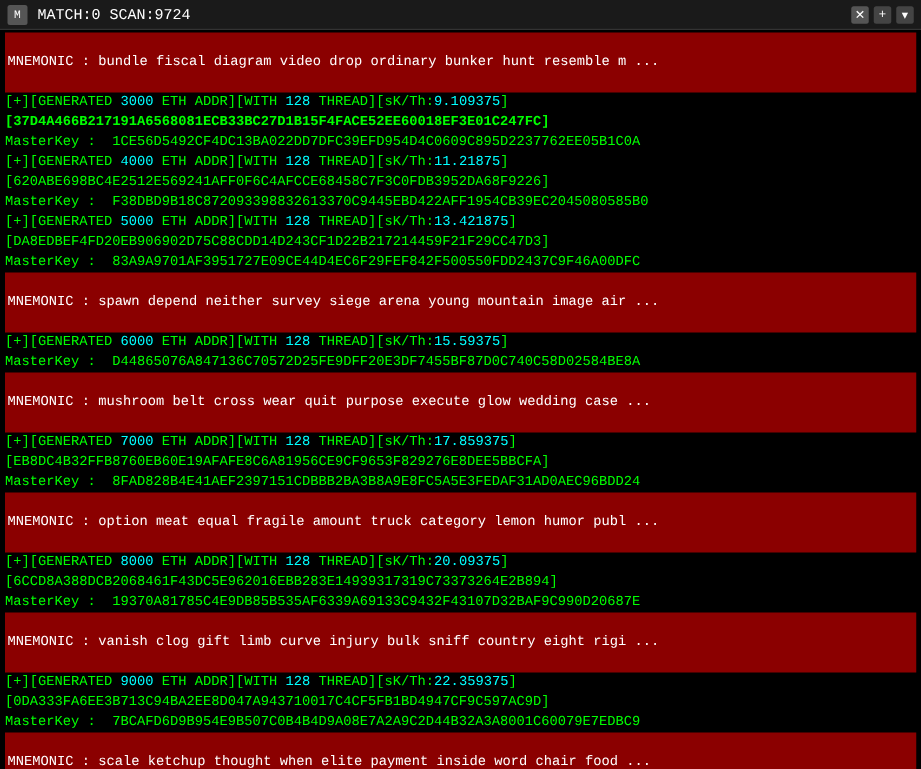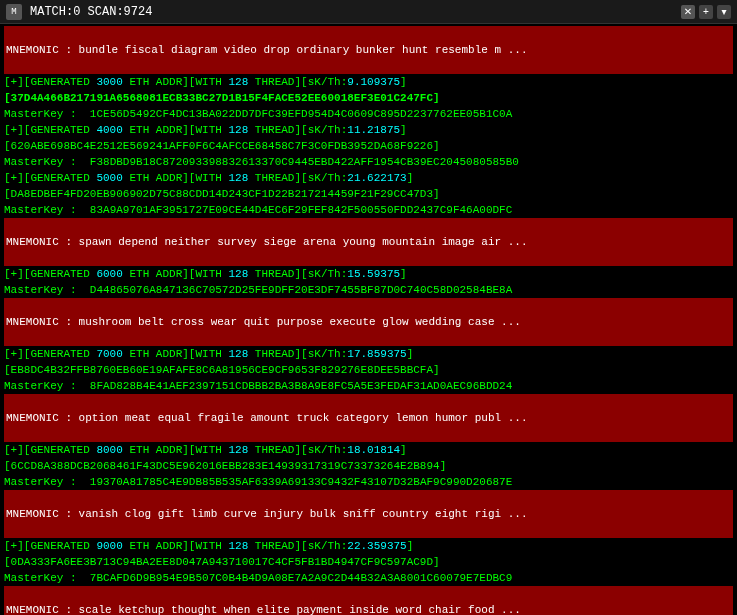--- a/index.html
+++ b/index.html
@@ -114,32 +114,32 @@
 </div>
 
 <div class="content" id="content-area">
 <div class="line mnemonic-line">MNEMONIC : bundle fiscal diagram video drop ordinary bunker hunt resemble m ...</div>
     <div class="line"><span style="color:#00ff00">[+][GENERATED </span><span style="color:#00ffff">3000</span><span style="color:#00ff00"> ETH ADDR][WITH </span><span style="color:#00ffff">128</span><span style="color:#00ff00"> THREAD]</span><span style="color:#00ff00">[sK/Th:</span><span style="color:#00ffff">9.109375</span><span style="color:#00ff00">]</span></div>
     <div class="line" style="color: rgb(0, 255, 0); font-weight: bold;">[37D4A466B217191A6568081ECB33BC27D1B15F4FACE52EE60018EF3E01C247FC]</div>
     <div class="line"><span style="color:#00ff00">MasterKey :  </span><span style="color:#00ff00">1CE56D5492CF4DC13BA022DD7DFC39EFD954D4C0609C895D2237762EE05B1C0A</span></div>
     <div class="line"><span style="color:#00ff00">[+][GENERATED </span><span style="color:#00ffff">4000</span><span style="color:#00ff00"> ETH ADDR][WITH </span><span style="color:#00ffff">128</span><span style="color:#00ff00"> THREAD]</span><span style="color:#00ff00">[sK/Th:</span><span style="color:#00ffff">11.21875</span><span style="color:#00ff00">]</span></div>
     <div class="line" style="color: rgb(0, 255, 0);">[620ABE698BC4E2512E569241AFF0F6C4AFCCE68458C7F3C0FDB3952DA68F9226]</div>
     <div class="line"><span style="color:#00ff00">MasterKey :  </span><span style="color:#00ff00">F38DBD9B18C872093398832613370C9445EBD422AFF1954CB39EC2045080585B0</span></div>
-    <div class="line"><span style="color:#00ff00">[+][GENERATED </span><span style="color:#00ffff">5000</span><span style="color:#00ff00"> ETH ADDR][WITH </span><span style="color:#00ffff">128</span><span style="color:#00ff00"> THREAD]</span><span style="color:#00ff00">[sK/Th:</span><span style="color:#00ffff">21.622173</span><span style="color:#00ff00">]</span></div>
+    <div class="line"><span style="color:#00ff00">[+][GENERATED </span><span style="color:#00ffff">5000</span><span style="color:#00ff00"> ETH ADDR][WITH </span><span style="color:#00ffff">128</span><span style="color:#00ff00"> THREAD]</span><span style="color:#00ff00">[sK/Th:</span><span style="color:#00ffff">13.421875</span><span style="color:#00ff00">]</span></div>
     <div class="line" style="color: rgb(0, 255, 0);">[DA8EDBEF4FD20EB906902D75C88CDD14D243CF1D22B217214459F21F29CC47D3]</div>
     <div class="line"><span style="color:#00ff00">MasterKey :  </span><span style="color:#00ff00">83A9A9701AF3951727E09CE44D4EC6F29FEF842F500550FDD2437C9F46A00DFC</span></div>
     <div class="line mnemonic-line">MNEMONIC : spawn depend neither survey siege arena young mountain image air ...</div>
     <div class="line"><span style="color:#00ff00">[+][GENERATED </span><span style="color:#00ffff">6000</span><span style="color:#00ff00"> ETH ADDR][WITH </span><span style="color:#00ffff">128</span><span style="color:#00ff00"> THREAD]</span><span style="color:#00ff00">[sK/Th:</span><span style="color:#00ffff">15.59375</span><span style="color:#00ff00">]</span></div>
     <div class="line"><span style="color:#00ff00">MasterKey :  </span><span style="color:#00ff00">D44865076A847136C70572D25FE9DFF20E3DF7455BF87D0C740C58D02584BE8A</span></div>
     <div class="line mnemonic-line">MNEMONIC : mushroom belt cross wear quit purpose execute glow wedding case ...</div>
     <div class="line"><span style="color:#00ff00">[+][GENERATED </span><span style="color:#00ffff">7000</span><span style="color:#00ff00"> ETH ADDR][WITH </span><span style="color:#00ffff">128</span><span style="color:#00ff00"> THREAD]</span><span style="color:#00ff00">[sK/Th:</span><span style="color:#00ffff">17.859375</span><span style="color:#00ff00">]</span></div>
     <div class="line" style="color: rgb(0, 255, 0);">[EB8DC4B32FFB8760EB60E19AFAFE8C6A81956CE9CF9653F829276E8DEE5BBCFA]</div>
     <div class="line"><span style="color:#00ff00">MasterKey :  </span><span style="color:#00ff00">8FAD828B4E41AEF2397151CDBBB2BA3B8A9E8FC5A5E3FEDAF31AD0AEC96BDD24</span></div>
     <div class="line mnemonic-line">MNEMONIC : option meat equal fragile amount truck category lemon humor publ ...</div>
-    <div class="line"><span style="color:#00ff00">[+][GENERATED </span><span style="color:#00ffff">8000</span><span style="color:#00ff00"> ETH ADDR][WITH </span><span style="color:#00ffff">128</span><span style="color:#00ff00"> THREAD]</span><span style="color:#00ff00">[sK/Th:</span><span style="color:#00ffff">18.01814</span><span style="color:#00ff00">]</span></div>
+    <div class="line"><span style="color:#00ff00">[+][GENERATED </span><span style="color:#00ffff">8000</span><span style="color:#00ff00"> ETH ADDR][WITH </span><span style="color:#00ffff">128</span><span style="color:#00ff00"> THREAD]</span><span style="color:#00ff00">[sK/Th:</span><span style="color:#00ffff">20.09375</span><span style="color:#00ff00">]</span></div>
     <div class="line" style="color: rgb(0, 255, 0);">[6CCD8A388DCB2068461F43DC5E962016EBB283E14939317319C73373264E2B894]</div>
     <div class="line"><span style="color:#00ff00">MasterKey :  </span><span style="color:#00ff00">19370A81785C4E9DB85B535AF6339A69133C9432F43107D32BAF9C990D20687E</span></div>
     <div class="line mnemonic-line">MNEMONIC : vanish clog gift limb curve injury bulk sniff country eight rigi ...</div>
     <div class="line"><span style="color:#00ff00">[+][GENERATED </span><span style="color:#00ffff">9000</span><span style="color:#00ff00"> ETH ADDR][WITH </span><span style="color:#00ffff">128</span><span style="color:#00ff00"> THREAD]</span><span style="color:#00ff00">[sK/Th:</span><span style="color:#00ffff">22.359375</span><span style="color:#00ff00">]</span></div>
     <div class="line" style="color: rgb(0, 255, 0);">[0DA333FA6EE3B713C94BA2EE8D047A943710017C4CF5FB1BD4947CF9C597AC9D]</div>
     <div class="line"><span style="color:#00ff00">MasterKey :  </span><span style="color:#00ff00">7BCAFD6D9B954E9B507C0B4B4D9A08E7A2A9C2D44B32A3A8001C60079E7EDBC9</span></div>
     <div class="line mnemonic-line">MNEMONIC : scale ketchup thought when elite payment inside word chair food ...</div>
     <div class="line"><span style="color:#ff4444">[-][</span><span style="color:#00ff00"> GENERATED </span><span style="color:#00ffff">9717</span><span style="color:#00ff00"> ETH ADDR </span><span style="color:#ff4444">][FOUND:</span><span style="color:#00ffff">0</span><span style="color:#ff4444">][FOUND:</span><span style="color:#00ffff">53</span><span style="color:#ff4444">]</span></div>
   </div>
 

